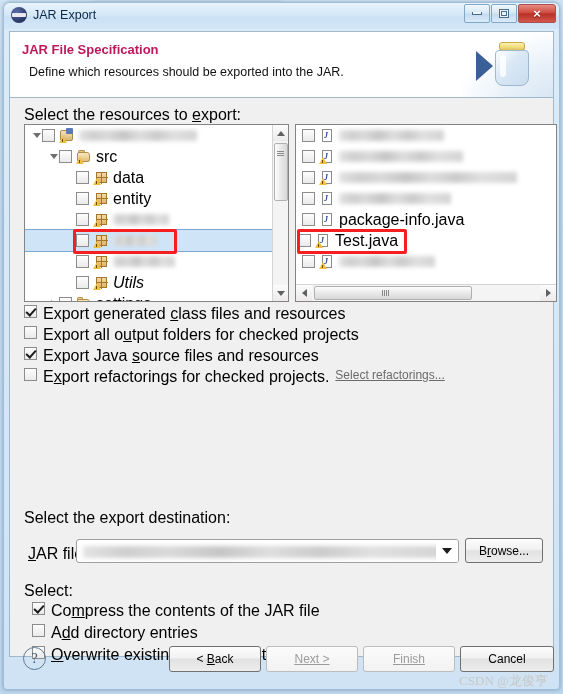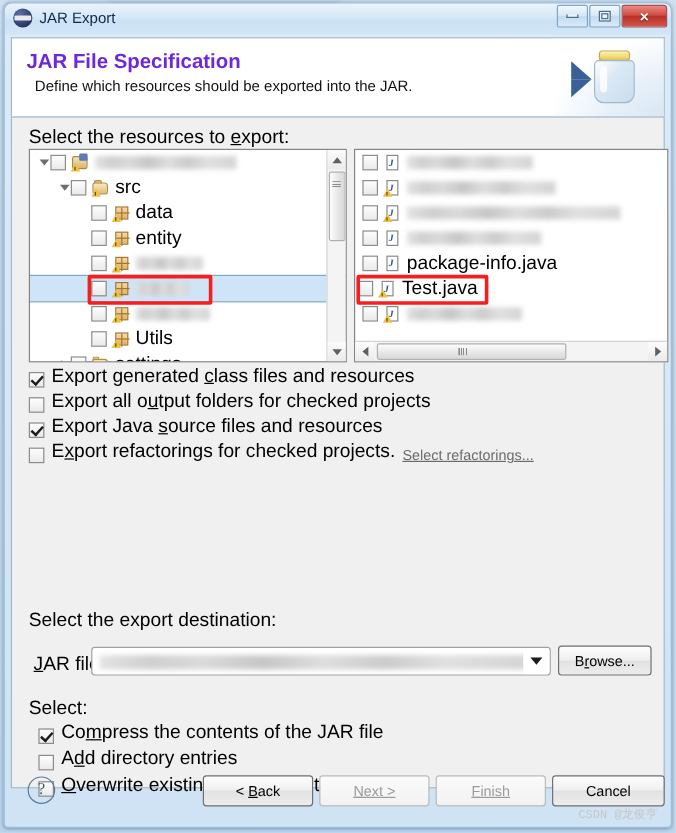--- a/index.html
+++ b/index.html
@@ -67,21 +67,21 @@
   .wc .glyph-max { width:10px; height:9px; border:1px solid #4a6c88; background:#eaf3fa; position:relative;}
   .wc .glyph-max::before{content:"";position:absolute;left:1px;top:1px;right:1px;bottom:1px;border:1px solid #4a6c88;}
   .wc.close .glyph-x { color:#fff; font-size:13px; font-weight:bold; line-height:1; text-shadow:0 1px 1px rgba(0,0,0,.5); }
 
   
   .banner {
     margin:2px 5px 0 5px; height:66px; background:#fff;
     border:1px solid #9fb8cc; border-bottom:none;
     position:relative; overflow:hidden;
   }
-  .banner-title { position:absolute; left:12px; top:10px; font-size:17px; font-weight:bold; color:#6d28d9; }
+  .banner-title { position:absolute; left:12px; top:10px; font-size:13px; font-weight:bold; color:#be185d; }
   .banner-desc  { position:absolute; left:19px; top:33px; font-size:12.5px; color:#111; }
   .banner-art { position:absolute; right:0; top:0; width:92px; height:66px;
     background: radial-gradient(ellipse at 120% 120%, #cfe0f0 0%, #e8f1f9 45%, #ffffff 75%); }
   .jar {
     position:absolute; right:22px; top:10px; width:38px; height:45px;
   }
   .jar .lid {
     position:absolute; left:6px; top:0; width:26px; height:9px; border-radius:3px;
     background: linear-gradient(180deg,#fdf0b2 0%,#f3dd7d 55%,#ddc25b 100%);
     border:1px solid #c6a846;
@@ -203,21 +203,21 @@
   .hs-right::after{content:"";width:0;height:0;border-top:4px solid transparent;border-bottom:4px solid transparent;border-left:5px solid #606060;}
   .hs-thumb{position:absolute;left:18px;top:1px;width:158px;height:14px;
     background:linear-gradient(180deg,#fdfdfd,#e9e9e9 50%,#d8d8d8);border:1px solid #b0b0b0;border-radius:2px;}
   .hs-grip{position:absolute;left:86px;top:5px;width:8px;height:6px;
     background:repeating-linear-gradient(90deg,#8a8a8a 0 1px,transparent 1px 2px);}
 
   
   .redbox{ position:absolute; border:3px solid #f61f1f; border-radius:2px; pointer-events:none; }
 
   
-  .optrow{ position:absolute; display:flex; align-items:flex-end; height:18px; }
+  .optrow{ position:absolute; display:flex; align-items:flex-start; height:18px; }
   .optrow .cb{ margin-right:6px; }
   .link{ color:#6b6b6b; text-decoration:underline; margin-left:6px; }
 
   
   .lbl-dest{ position:absolute; left:14px; top:411px; }
   .lbl-jarfile{ position:absolute; left:18px; top:447px; }
   .combo{
     position:absolute; left:66px; top:441px; width:383px; height:24px;
     border:1px solid #a0a0a0; background:#fff; border-radius:3px 3px 3px 3px; overflow:hidden;
   }
@@ -245,22 +245,22 @@
   .help-icon{
     position:absolute; left:14px; top:12px; width:23px; height:23px; border-radius:50%;
     border:1px solid #5d7b96; color:#3f5b75; display:flex; align-items:center; justify-content:center;
     font-size:14px; font-family:"Liberation Serif", serif;
   }
   .btn-back  { position:absolute; left:160px; top:11px; width:92px; height:26px; }
   .btn-next  { position:absolute; left:257px; top:11px; width:92px; height:26px; }
   .btn-finish{ position:absolute; left:354px; top:11px; width:92px; height:26px; }
   .btn-cancel{ position:absolute; left:451px; top:11px; width:94px; height:26px; }
   .watermark{
-    position:absolute; right:6px; top:37px; font-size:10px; color:#c7c7c7;
-    font-family:Liberation Mono, monospace;
+    position:absolute; right:6px; top:37px; font-size:13px; color:#c7c7c7;
+    font-family:Liberation Serif, serif;
   }
 </style>
 </head>
 <body>
 
 <div class="bg-blur">
   <div class="bg-strip"></div>
 </div>
 
 <div class="window">
@@ -359,21 +359,21 @@
           </div>
           <div class="row" style="padding-left: 40px;">
             <span class="twisty"></span>
             <span class="cb"></span>
             <span class="ic ic-pkg">
               <i class="c1"></i>
               <i class="warn"></i>
             </span>
             <span class="blur" style="width: 62px;"></span>
           </div>
-          <div class="row" style="padding-left: 40px;">
+          <div class="row" style="padding-left: 40px; font-style: italic;">
             <span class="twisty"></span>
             <span class="cb"></span>
             <span class="ic ic-pkg">
               <i class="c1"></i>
               <i class="warn"></i>
             </span>
             <span class="tx">Utils</span>
           </div>
           <div class="row" style="padding-left: 23px;">
             <span class="twisty closed"></span>

